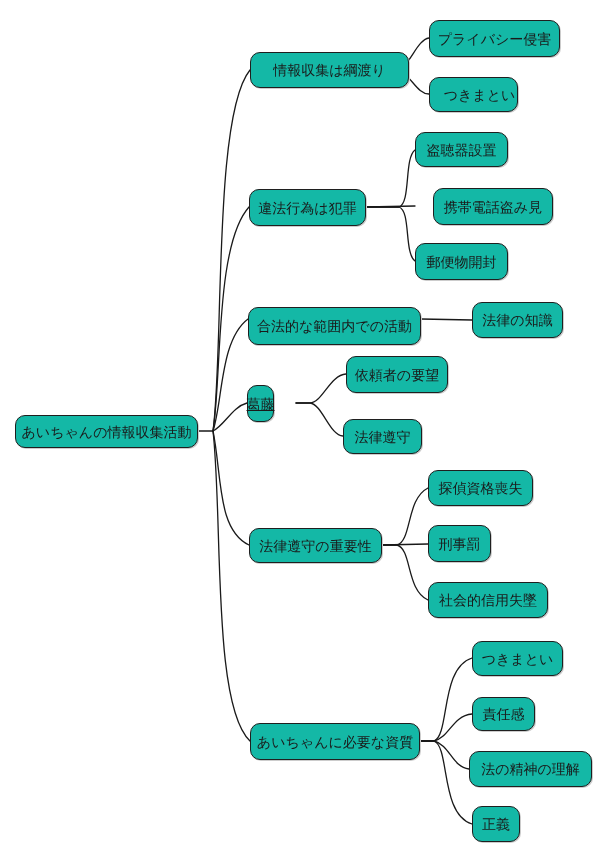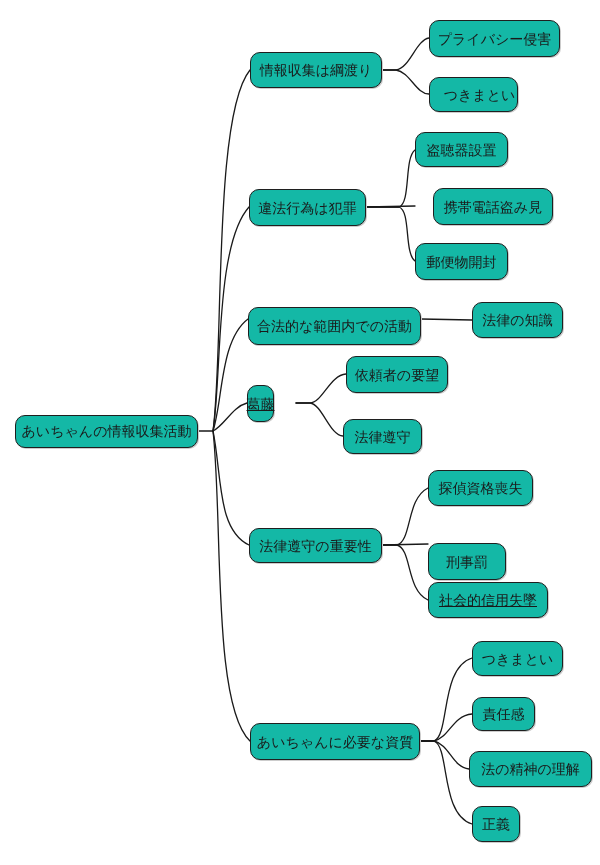--- a/index.html
+++ b/index.html
@@ -53,42 +53,42 @@
     <path d="M382,545 L397,545 C412,541 406,499 428,488"></path>
     <path d="M382,545 L428,544"></path>
     <path d="M382,545 L397,545 C412,549 406,590 428,600"></path>
 
     <path d="M420,741 L434,741 C450,735 440,668 472,658"></path>
     <path d="M420,741 L434,741 C450,737 452,716 472,714"></path>
     <path d="M420,741 L434,741 C450,745 452,767 469,769"></path>
     <path d="M420,741 L434,741 C450,747 440,814 472,824"></path>
   </svg>
 
-  <div class="node" style="left:15px;top:415px;width:183px;height:33px;font-family:Liberation Serif, serif;">あいちゃんの情報収集活動</div>
+  <div class="node" style="left:15px;top:415px;width:183px;height:33px;">あいちゃんの情報収集活動</div>
 
-  <div class="node" style="left:250px;top:52px;width:132px;height:36px;">情報収集は綱渡り</div>
+  <div class="node" style="left:250px;top:52px;width:159px;height:36px;">情報収集は綱渡り</div>
   <div class="node" style="left:429px;top:20px;width:131px;height:37px;">プライバシー侵害</div>
   <div class="node" style="left:429px;top:77px;width:89px;height:35px;padding-left:12px;">つきまとい</div>
 
   <div class="node" style="left:249px;top:189px;width:117px;height:37px;">違法行為は犯罪</div>
   <div class="node" style="left:415px;top:132px;width:93px;height:35px;">盗聴器設置</div>
   <div class="node" style="left:433px;top:188px;width:120px;height:37px;">携帯電話盗み見</div>
   <div class="node" style="left:415px;top:243px;width:93px;height:37px;">郵便物開封</div>
 
   <div class="node" style="left:248px;top:300px;width:173px;height:38px;margin-top:7px;">合法的な範囲内での活動</div>
   <div class="node" style="left:472px;top:302px;width:91px;height:36px;">法律の知識</div>
 
   <div class="node" style="left:247px;top:385px;width:27px;height:37px;text-decoration:underline;">葛藤</div>
   <div class="node" style="left:346px;top:356px;width:102px;height:37px;">依頼者の要望</div>
   <div class="node" style="left:343px;top:419px;width:79px;height:35px;">法律遵守</div>
 
   <div class="node" style="left:249px;top:528px;width:133px;height:35px;">法律遵守の重要性</div>
   <div class="node" style="left:428px;top:470px;width:105px;height:36px;">探偵資格喪失</div>
-  <div class="node" style="left:428px;top:543px;width:78px;height:37px;">刑事罰</div>
-  <div class="node" style="left:428px;top:582px;width:120px;height:36px;text-decoration:underline;">社会的信用失墜</div>
+  <div class="node" style="left:428px;top:525px;width:63px;height:37px;">刑事罰</div>
+  <div class="node" style="left:428px;top:582px;width:120px;height:36px;">社会的信用失墜</div>
 
   <div class="node" style="left:250px;top:723px;width:170px;height:37px;">あいちゃんに必要な資質</div>
   <div class="node" style="left:472px;top:641px;width:91px;height:35px;">つきまとい</div>
   <div class="node" style="left:472px;top:697px;width:63px;height:34px;">責任感</div>
   <div class="node" style="left:469px;top:751px;width:123px;height:36px;">法の精神の理解</div>
   <div class="node" style="left:472px;top:806px;width:48px;height:36px;">正義</div>
 
 </div>
 
 </body></html>

